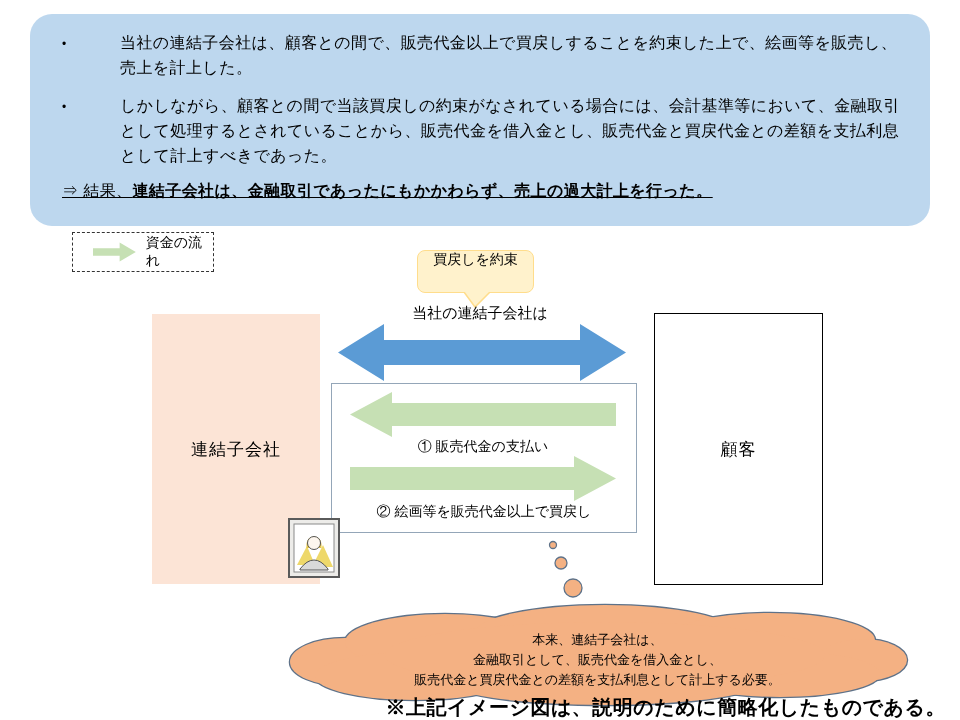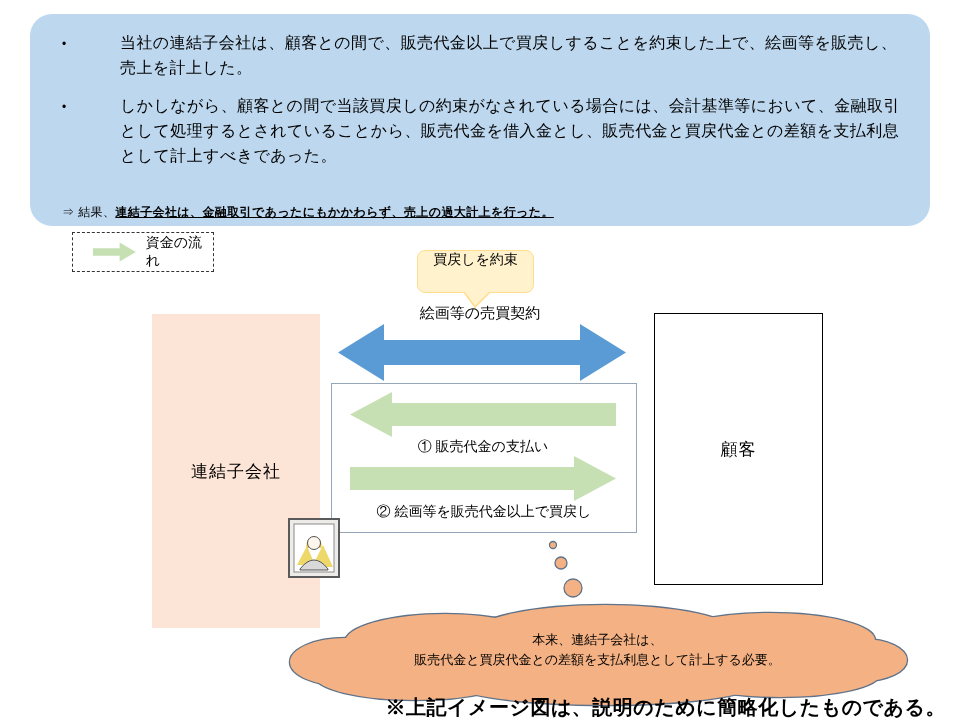--- a/index.html
+++ b/index.html
@@ -8,21 +8,21 @@
   .slide { position:relative; width:960px; height:720px; background:#fff; overflow:hidden; }
   .abs { position:absolute; }
 
   
   .header-box { left:30px; top:14px; width:900px; height:212px;
     background:var(--header-bg); border-radius:22px; padding:16px 26px 8px 32px; }
   .bullet-row { display:flex; font-size:16px; line-height:25px; }
   .bullet-marker { flex:0 0 22px; font-size:12px; padding-top:2px; }
   .bullet-text { flex:1; letter-spacing:0.4px;margin-left:36px; }
   .mt13 { margin-top:13px; }
-  .conclusion-row { margin-top:32px; font-size:12px; line-height:25px; letter-spacing:0.4px; }
+  .conclusion-row { margin-top:10px; font-size:16px; line-height:25px; letter-spacing:0.4px;text-decoration:underline; }
   .emph { font-weight:bold; text-decoration:underline; }
 
   
   .legend-box { left:72px; top:232px; width:142px; height:40px; background:#fff;
     border:1px dashed #333; display:flex; align-items:center; gap:9px;
     padding-left:20px; font-size:14px; }
 
   
   .callout { left:417px; top:250px; width:117px; height:43px;
     background:var(--callout-bg); border:1.5px solid var(--callout-border);
@@ -33,21 +33,21 @@
   .contract-label { left:368px; top:304px; width:224px; text-align:center; font-size:15px; }
 
   
   .blue-arrow-svg { left:338px; top:324px; }
   .blue-shape { fill:var(--blue-arrow); }
   .green-shape { fill:var(--green-arrow); }
   .green-left-svg  { left:350px; top:392px; }
   .green-right-svg { left:350px; top:456px; }
 
   
-  .subsidiary-box { left:152px; top:314px; width:168px; height:314px;
+  .subsidiary-box { left:152px; top:314px; width:168px; height:270px;
     background:var(--subsidiary-bg); display:flex; align-items:center;
     justify-content:center; font-size:17px; letter-spacing:1px; }
   .inner-box { left:331px; top:383px; width:306px; height:150px;
     background:#fff; border:1px solid #94a6b8; }
   .customer-box { left:654px; top:313px; width:169px; height:272px;
     background:#fff; border:1px solid #000; display:flex; align-items:center;
     justify-content:center; font-size:17px; letter-spacing:1px; }
 
   .flow1-label { left:350px; top:438px; width:266px; text-align:center; font-size:14px; }
   .flow2-label { left:331px; top:503px; width:306px; text-align:center; font-size:14px; }
@@ -93,21 +93,21 @@
     <span>資金の流れ</span>
   </div>
 
   <div class="abs callout">
     <span>買戻しを約束</span>
   </div>
   <svg class="abs callout-tail" width="32" height="18" viewBox="0 0 32 18">
     <path d="M3,0 L14,15 L29,0" fill="var(--callout-bg)" stroke="var(--callout-border)" stroke-width="1.5"></path>
   </svg>
 
-  <div class="abs contract-label">絵画等の売買契約</div>
+  <div class="abs contract-label">当社の連結子会社は</div>
 
   <svg class="abs blue-arrow-svg" width="288" height="57" viewBox="0 0 288 57">
     <polygon class="blue-shape" points="0,28.5 46,0 46,16 242,16 242,0 288,28.5 242,57 242,41 46,41 46,57"></polygon>
   </svg>
 
   <div class="abs subsidiary-box">
     <span>連結子会社</span>
   </div>
 
   <div class="abs inner-box"></div>
@@ -154,18 +154,19 @@
         <ellipse cx="320" cy="80" rx="160" ry="25"></ellipse>
         <ellipse cx="495" cy="74" rx="100" ry="23"></ellipse>
         <ellipse cx="320" cy="55" rx="220" ry="33"></ellipse>
       </g>
     </defs>
     <use href="#cloudshape" class="cloud-stroked"></use>
     <use href="#cloudshape" class="cloud-fillonly"></use>
   </svg>
   <div class="abs cloud-text">
     <div>本来、連結子会社は、</div>
+    <div>金融取引として、販売代金を借入金とし、</div>
     <div>販売代金と買戻代金との差額を支払利息として計上する必要。</div>
   </div>
 
   <div class="abs footnote">※上記イメージ図は、説明のために簡略化したものである。</div>
 
 </div>
 
 </body></html>

